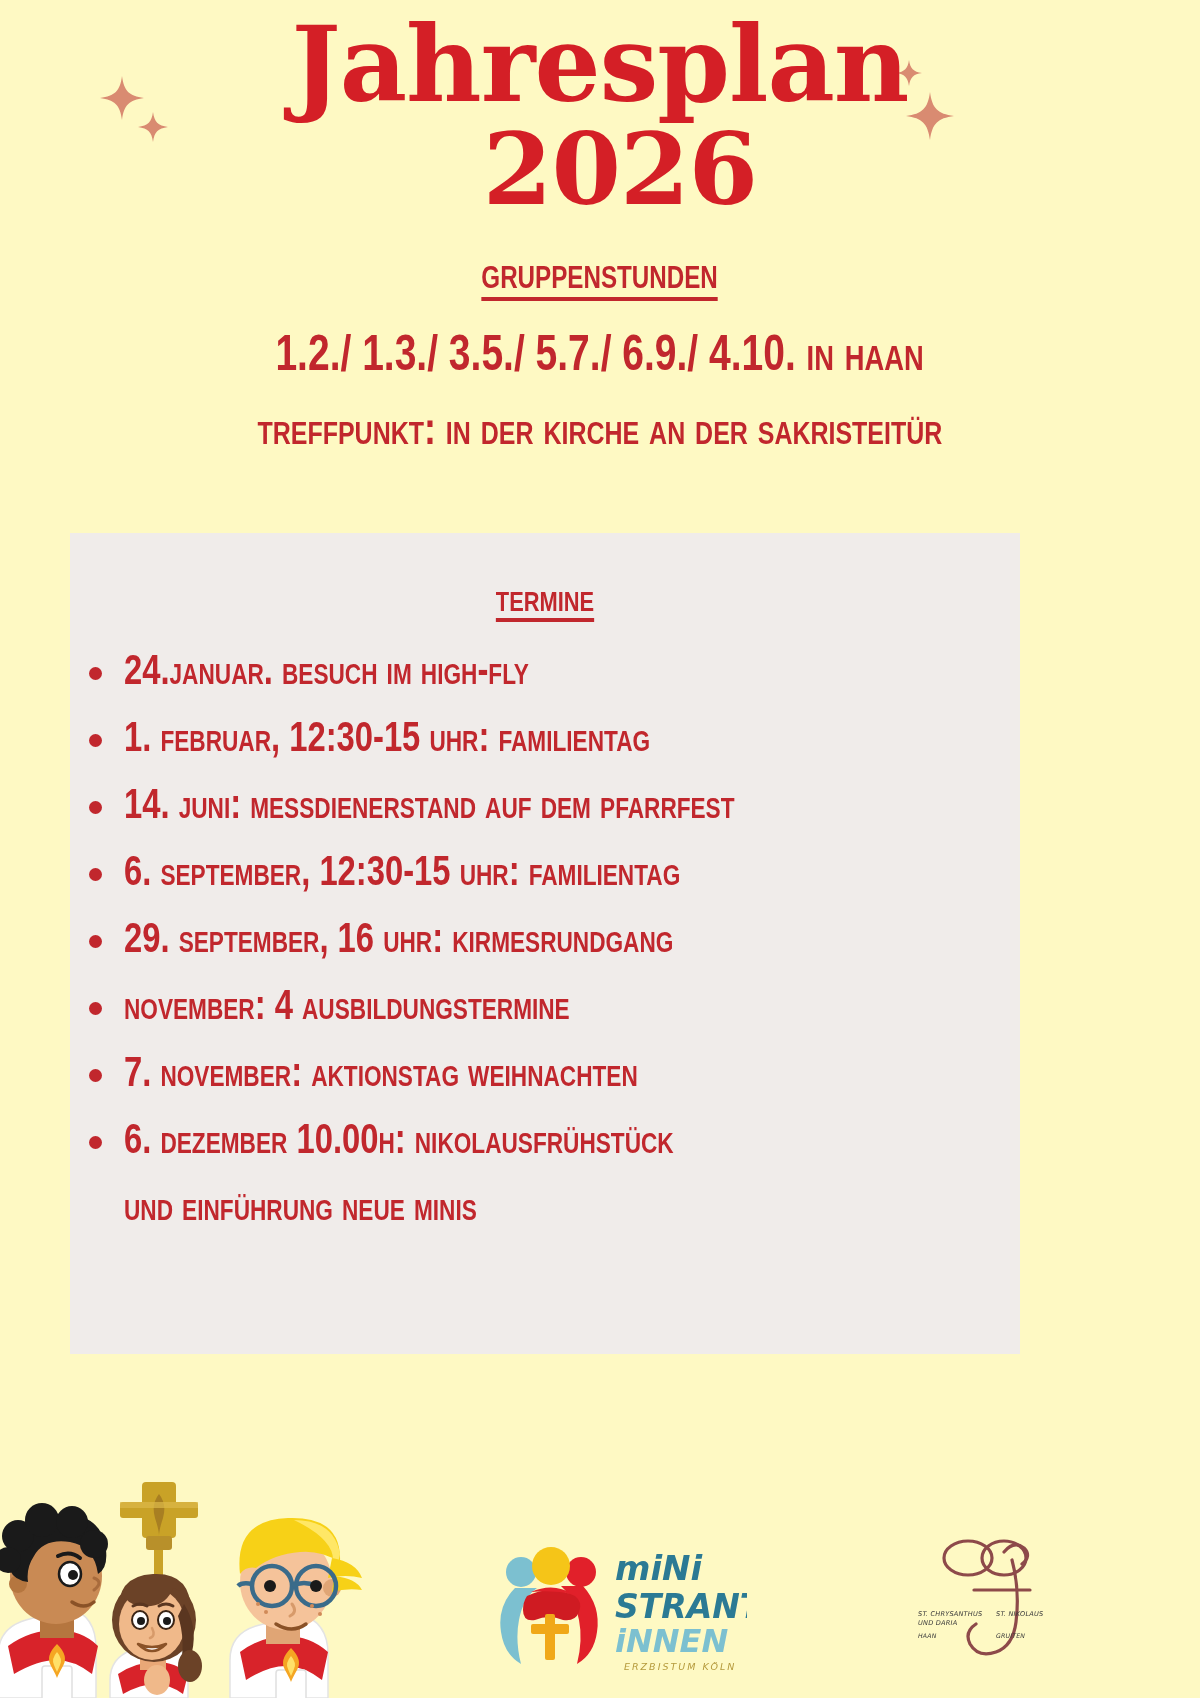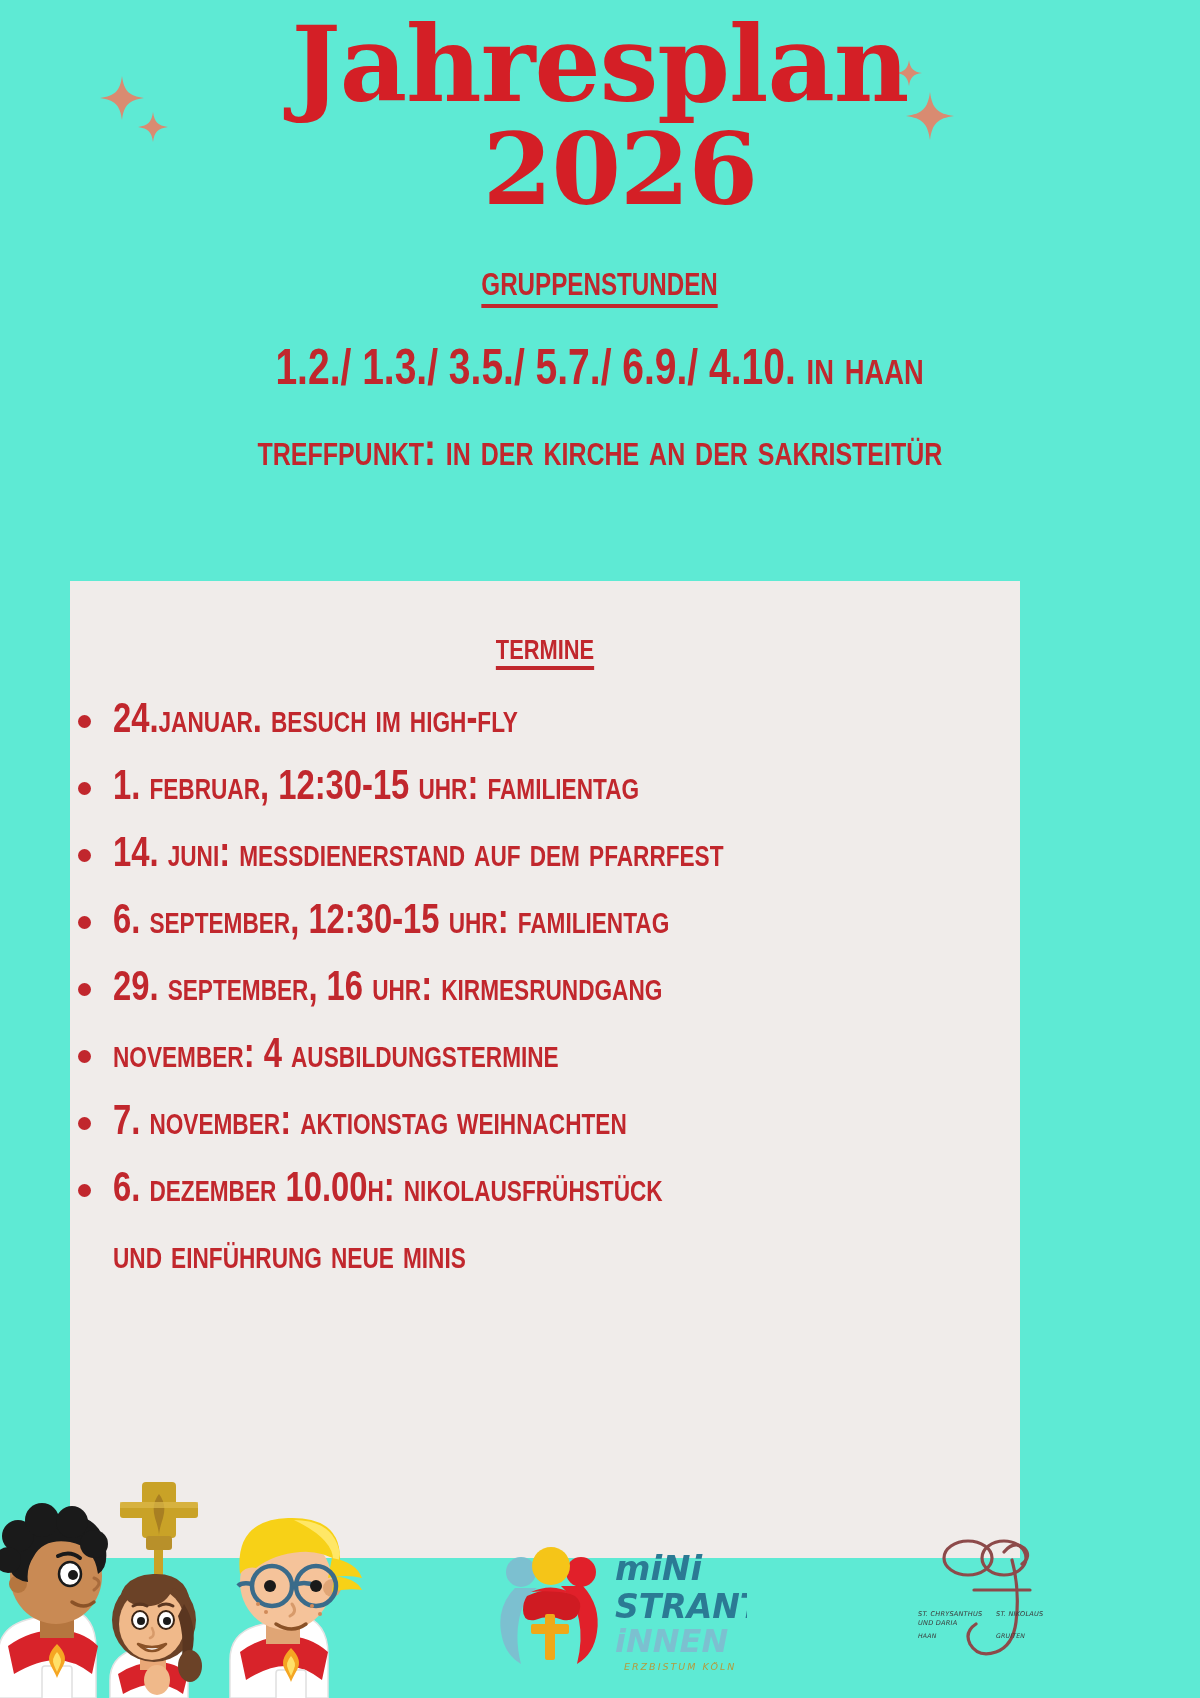--- a/index.html
+++ b/index.html
@@ -1,21 +1,21 @@
 <!DOCTYPE html>
 <html><head>
 <meta charset="utf-8">
 <style>
   html,body{margin:0;padding:0;}
   body{
     width:1200px;height:1698px;background:#ffffff;
     font-family:"Liberation Sans",sans-serif;
     overflow:hidden;position:relative;
   }
-  .poster{position:absolute;inset:0;background:#5eead4;}
+  .poster{position:absolute;inset:0;background:#fef9c3;}
 
   
   .sparkle{position:absolute;}
   .sparkle svg{display:block;}
 
   
   .title-wrap{
     position:absolute;left:0;right:0;top:14px;text-align:center;
   }
   .title-line{
@@ -41,45 +41,44 @@
     font-weight:600;
   }
   .cond-left{
     transform-origin:left center;
   }
 
   
   .header-block{
     position:absolute;left:0;right:0;top:246px;text-align:center;
   }
-  .hdr-row{height:auto;margin:12px;padding:0;text-decoration:underline;}
+  .hdr-row{height:auto;margin:5px;padding:0;text-decoration:underline;}
   .hdr-heading{
     font-size:44px;line-height:1.0;display:inline-block;
     border-bottom:4px solid #c1272d;padding-bottom:2px;
   }
   .hdr-1{font-size:50px;line-height:1.0;display:inline-block;margin-top:22px;}
   .hdr-2{font-size:46px;line-height:1.0;display:inline-block;margin-top:22px;}
   .hdr-3{font-size:46px;line-height:1.0;display:inline-block;margin-top:22px;}
 
   
   .panel{
-    position:absolute;left:70px;top:533px;width:950px;height:977px;
+    position:absolute;left:70px;top:533px;width:950px;height:821px;
     background:#f0ecea;
-    margin-top:48px;
   }
   .termine-head{
     position:absolute;left:0;right:0;top:44px;text-align:center;
   }
   .termine-head .cond{
     font-size:40px;display:inline-block;
     border-bottom:4px solid #c1272d;padding-bottom:1px;line-height:1.0;
   }
 
   .list{
-    position:absolute;left:8px;top:112px;right:10px;
+    position:absolute;left:19px;top:112px;right:10px;
   }
   .li{
     display:flex;align-items:flex-start;height:67px;
   }
   .bullet{
     width:13px;height:13px;border-radius:50%;background:#c1272d;
     margin-top:22px;margin-right:22px;flex:0 0 auto;
   }
   .li-text{
     font-size:42px;line-height:1.0;margin-top:4px;

